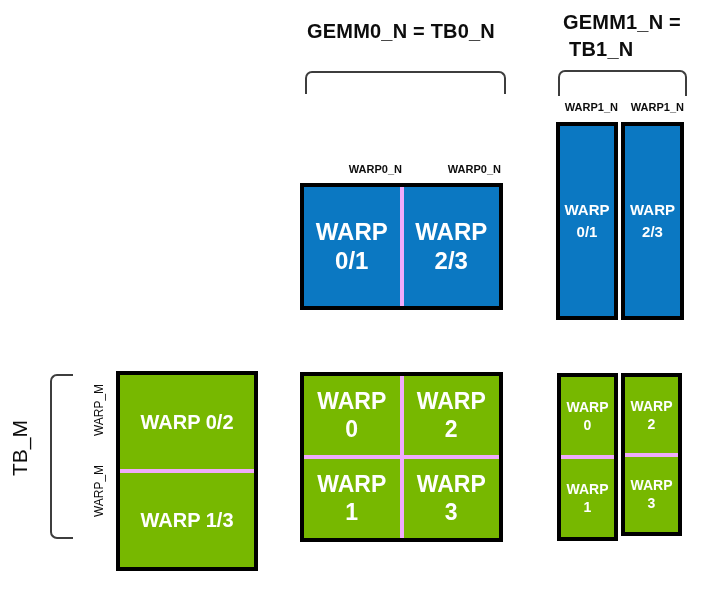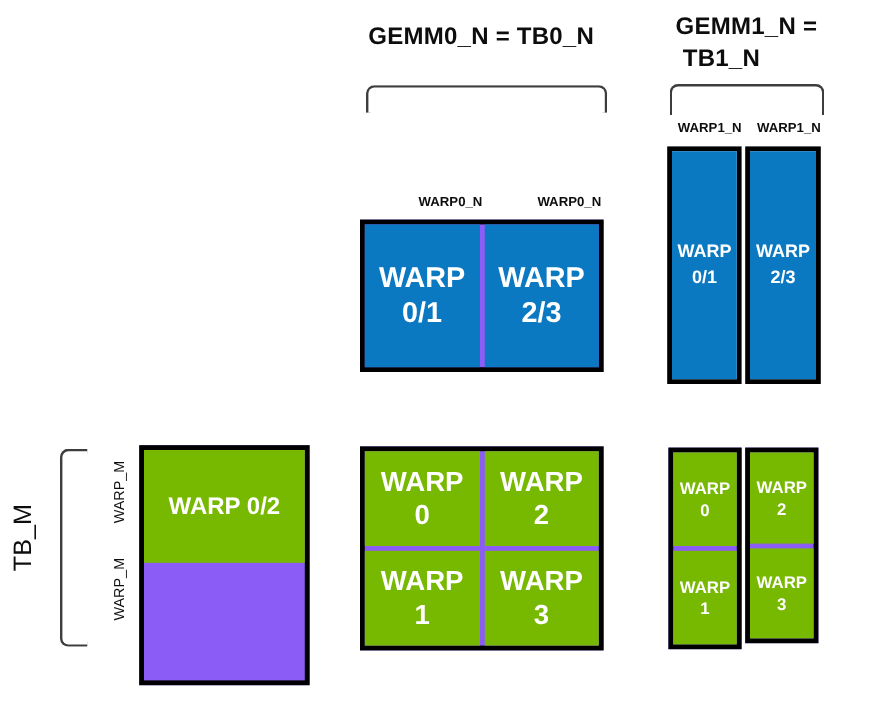--- a/index.html
+++ b/index.html
@@ -21,21 +21,21 @@
     border-radius:7px 0 0 7px;
   }
   
   .mini-label{font-size:11px;color:#0d0d0d;text-align:right;white-space:nowrap;}
   .vlabel{
     position:absolute;transform:translate(-50%,-50%) rotate(-90deg);
     white-space:nowrap;color:#0d0d0d;
   }
   
   .tile{
-    border:4px solid #000000;background:#8b5cf6;display:grid;gap:4px;box-sizing:border-box;
+    border:4px solid #000000;background:#f0abfc;display:grid;gap:4px;box-sizing:border-box;
   }
   .cell{
     display:flex;flex-direction:column;align-items:center;justify-content:center;
     color:#ffffff;text-align:center;
   }
   .cell-blue{background:#0b78c2;}
   .cell-green{background:#77b800;}
   .blue-mid .cell{font-size:24px;line-height:1.2;}
   .blue-tall{grid-template-rows:1fr;}
   .blue-tall .cell{font-size:15px;line-height:1.45;}
@@ -94,20 +94,23 @@
 
   <div class="abs bracket-left" style="left:50px;top:374px;width:21px;height:161px;"></div>
   <div class="vlabel" style="left:20px;top:448px;font-size:21px;">TB_M</div>
   <div class="vlabel" style="left:99px;top:410px;font-size:12px;">WARP_M</div>
   <div class="vlabel" style="left:99px;top:491px;font-size:12px;">WARP_M</div>
 
   <div class="abs tile green-left" style="left:116px;top:371px;width:142px;height:200px;">
     <div class="cell cell-green">
       <span>WARP 0/2</span>
     </div>
+    <div class="cell cell-green">
+      <span>WARP 1/3</span>
+    </div>
   </div>
 
   <div class="abs tile green-mid" style="left:300px;top:372px;width:203px;height:170px;">
     <div class="cell cell-green">
       <span>WARP</span>
       <span>0</span>
     </div>
     <div class="cell cell-green">
       <span>WARP</span>
       <span>2</span>

